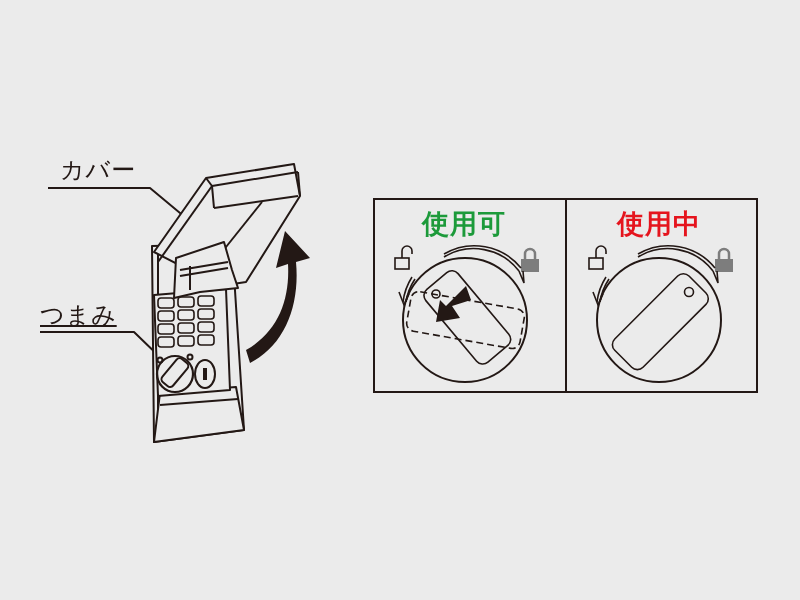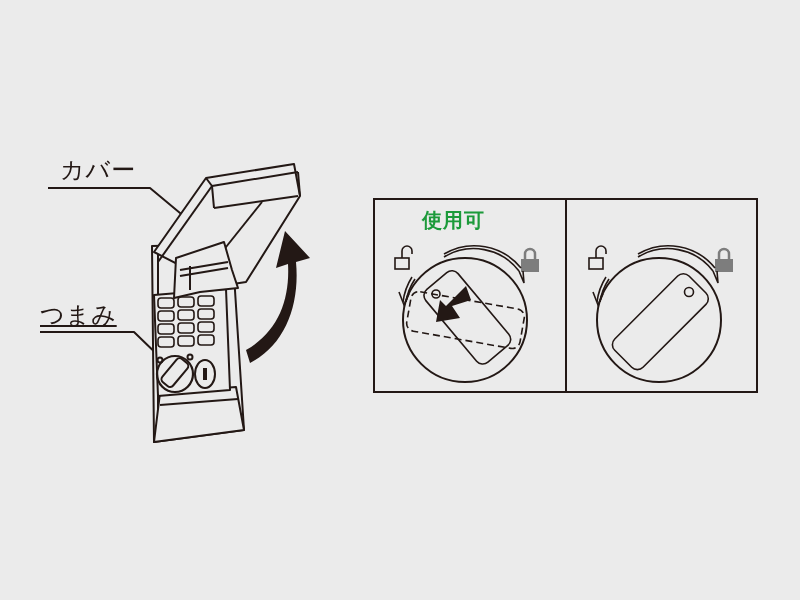--- a/index.html
+++ b/index.html
@@ -17,21 +17,21 @@
     color: #231815;
     letter-spacing: 1px;
     line-height: 1;
   }
   .label-cover { left: 60px; top: 158px; }
   .label-knob { left: 40px; top: 303px; text-decoration: underline; }
   .panel-title {
     position: absolute;
     font-family: "DejaVu Sans", sans-serif;
     font-weight: bold;
-    font-size: 20px;
+    font-size: 27px;
     line-height: 1;
     letter-spacing: 1px;
   }
   .title-available { left: 422px; top: 210px; color: #1c9a3a; }
   .title-inuse { left: 617px; top: 210px; color: #e5141d; }
   svg { position: absolute; left: 0; top: 0; }
 </style>
 </head>
 <body>
 
@@ -162,13 +162,14 @@
       <circle cx="659" cy="320" r="62" stroke-width="2"></circle>
       <rect x="608" y="302" width="105" height="40" rx="8" transform="rotate(-45 660 322)"></rect>
       <circle cx="689" cy="292" r="4.5"></circle>
     </g>
   </svg>
 
   <div class="label label-cover">カバー</div>
   <div class="label label-knob">つまみ</div>
 
   <div class="panel-title title-available">使用可</div>
+  <div class="panel-title title-inuse">使用中</div>
 </div>
 
 </body></html>

